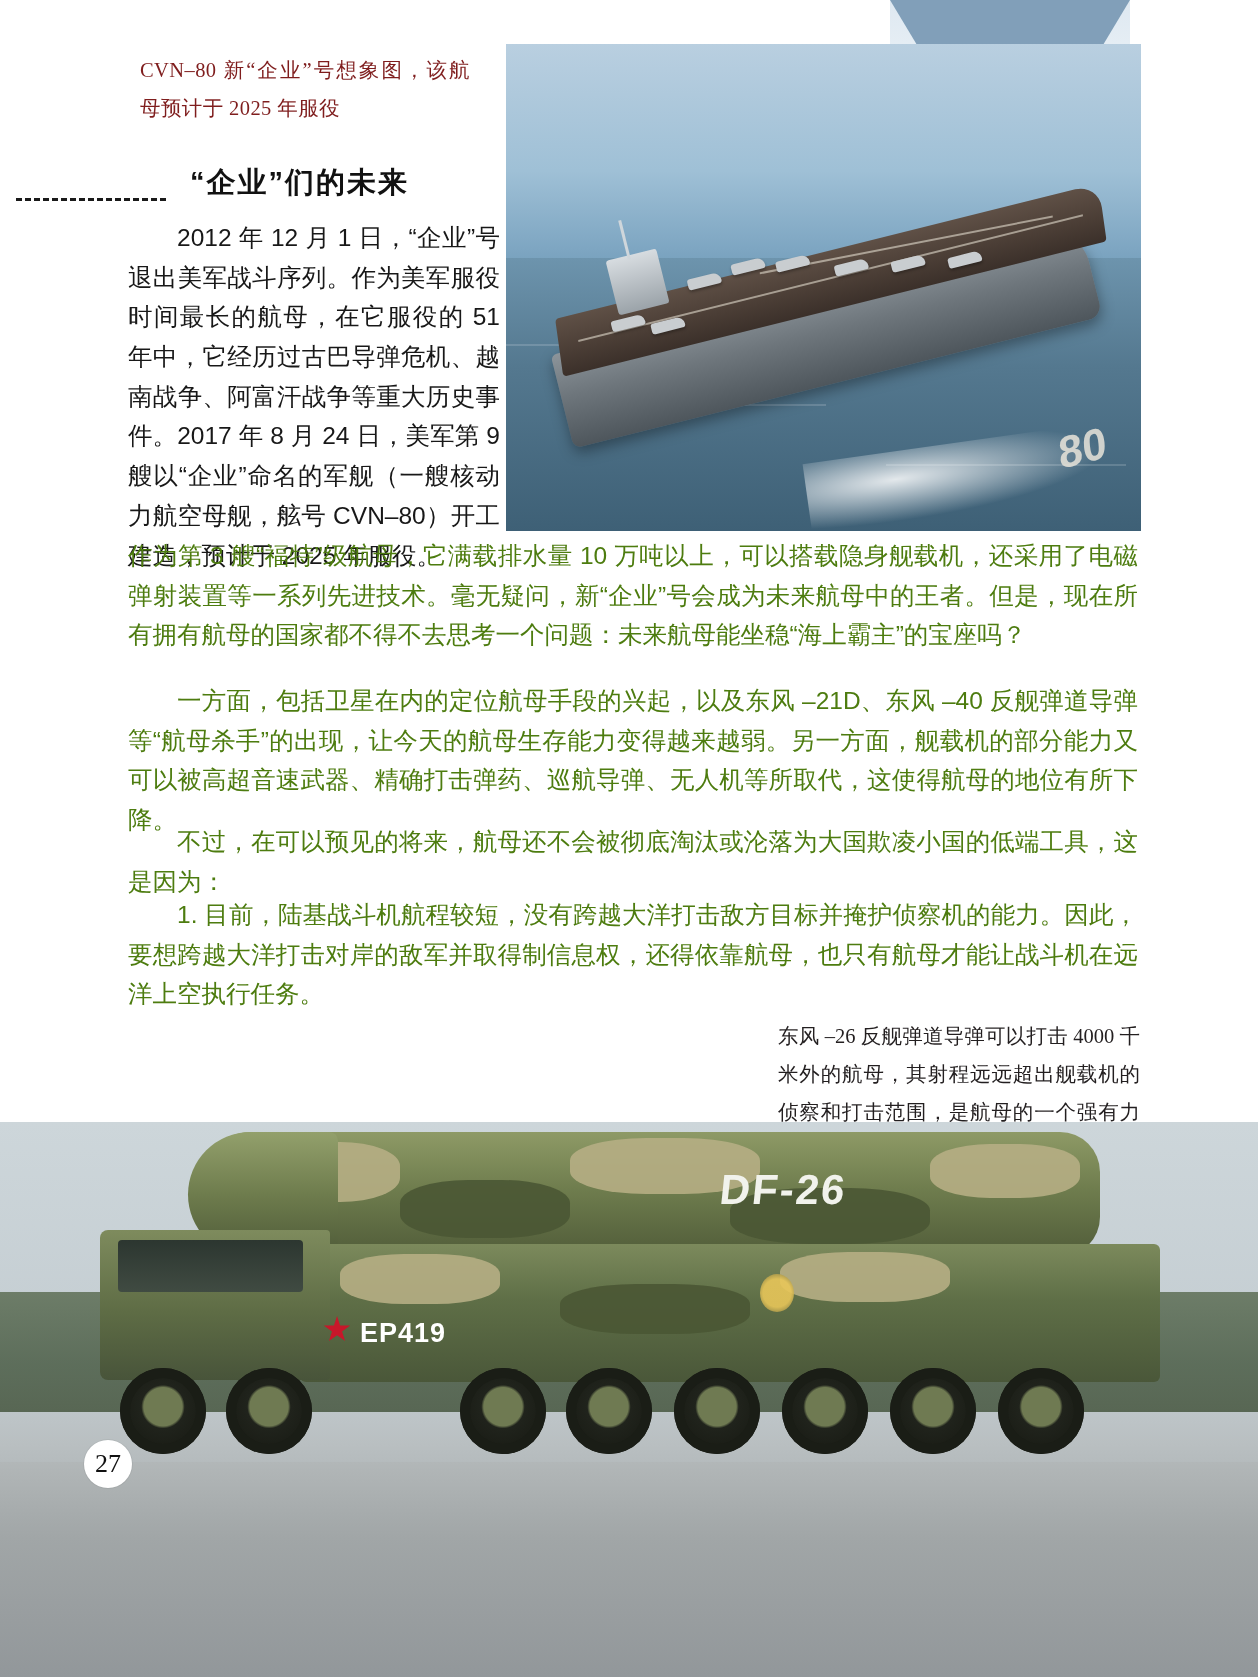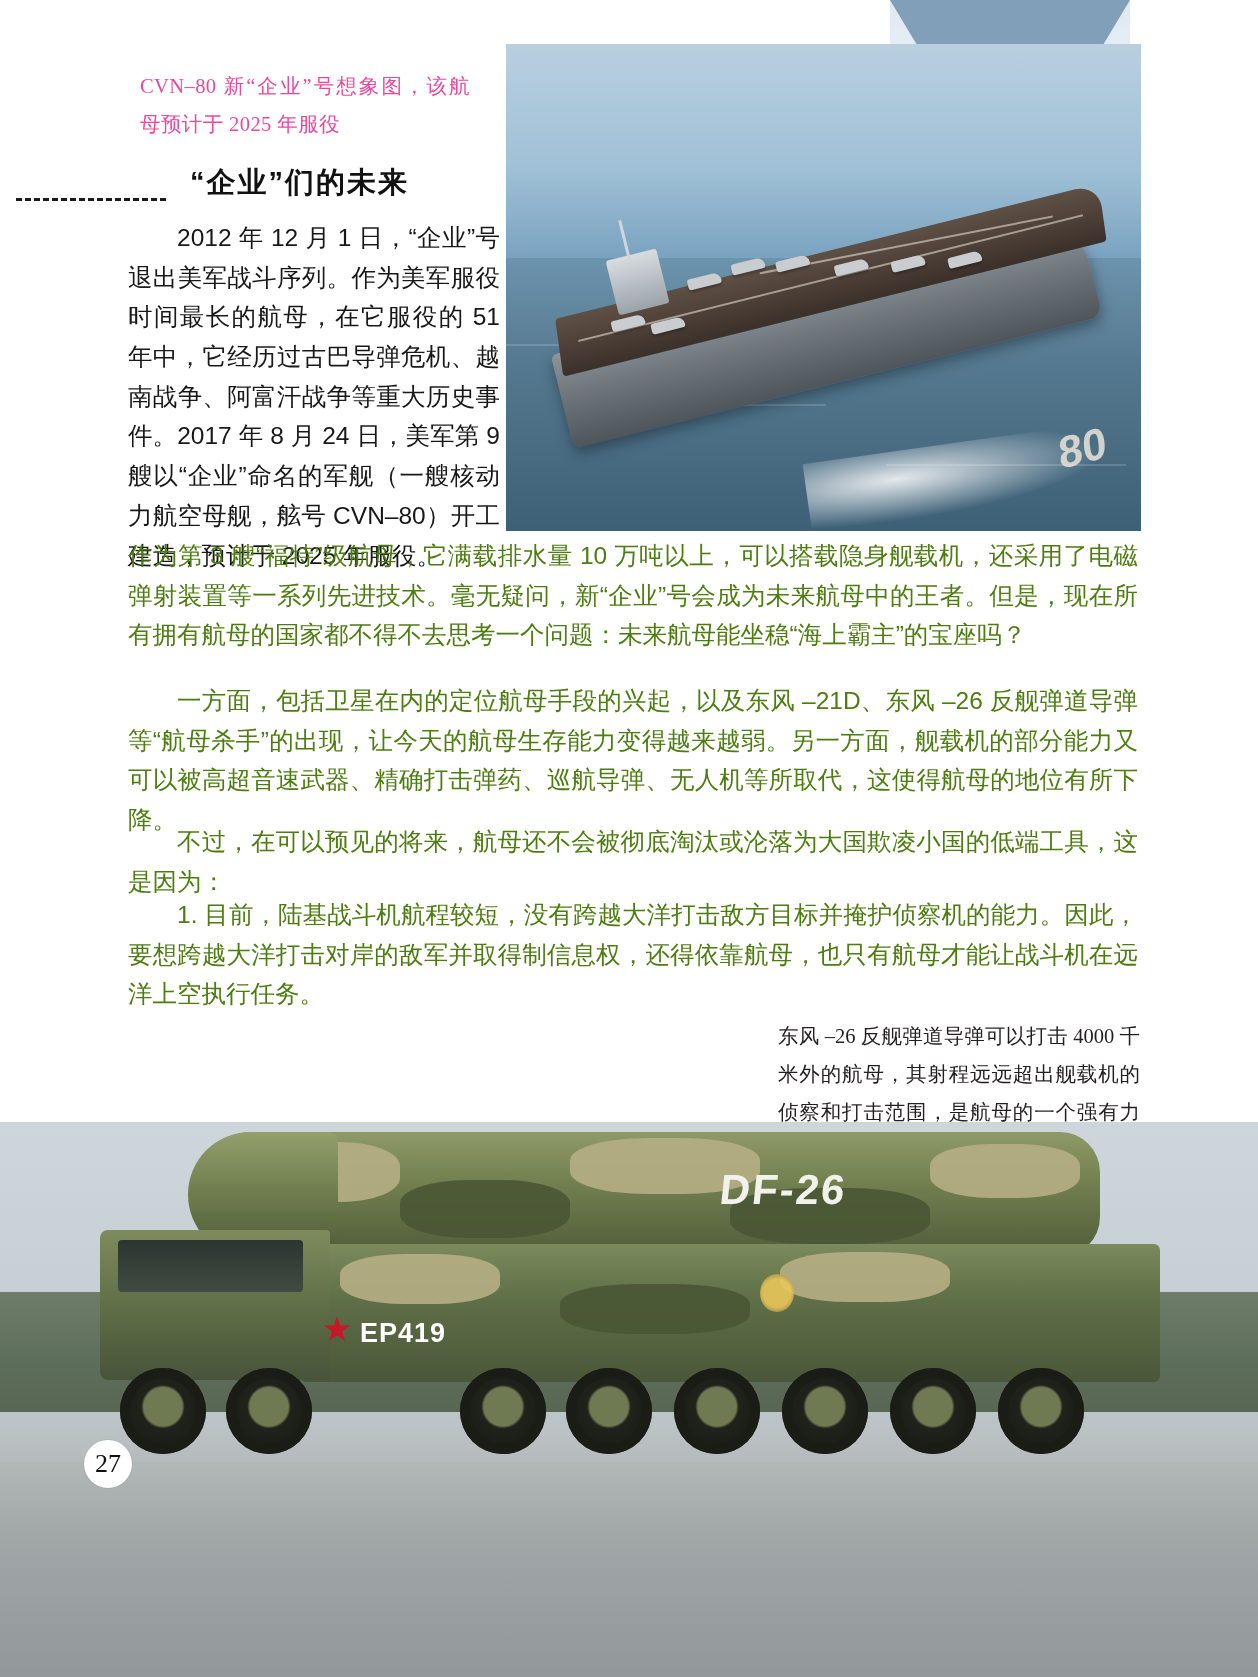--- a/index.html
+++ b/index.html
@@ -39,24 +39,23 @@
 
   
   .caption-top {
     position: absolute;
     left: 140px;
     top: 52px;
     width: 330px;
     font-family: "Liberation Serif", "DejaVu Serif", serif;
     font-size: 20.5px;
     line-height: 1.85;
-    color: #ec4899;
+    color: #7f1d1d;
     letter-spacing: 0.4px;
     text-align: justify;
-    margin-top: 16px;
   }
 
   
   .carrier-photo {
     position: absolute;
     left: 506px;
     top: 44px;
     width: 635px;
     height: 487px;
     overflow: hidden;
@@ -370,21 +369,21 @@
     </div>
 
     <div class="deck-number">80</div>
   </div>
 
   <div class="dash-rule"></div>
   <div class="section-title">“企业”们的未来</div>
 
   <div class="col-narrow indent">2012 年 12 月 1 日，“企业”号退出美军战斗序列。作为美军服役时间最长的航母，在它服役的 51 年中，它经历过古巴导弹危机、越南战争、阿富汗战争等重大历史事件。2017 年 8 月 24 日，美军第 9 艘以“企业”命名的军舰（一艘核动力航空母舰，舷号 CVN–80）开工建造，预计于 2025 年服役。</div>
   <div class="para-wide" id="p2">作为第 3 艘“福特”级航母，它满载排水量 10 万吨以上，可以搭载隐身舰载机，还采用了电磁弹射装置等一系列先进技术。毫无疑问，新“企业”号会成为未来航母中的王者。但是，现在所有拥有航母的国家都不得不去思考一个问题：未来航母能坐稳“海上霸主”的宝座吗？</div>
-  <div class="para-wide indent" id="p3">一方面，包括卫星在内的定位航母手段的兴起，以及东风 –21D、东风 –26 反舰弹道导弹等“航母杀手”的出现，让今天的航母生存能力变得越来越弱。另一方面，舰载机的部分能力又可以被高超音速武器、精确打击弹药、巡航导弹、无人机等所取代，这使得航母的地位有所下降。</div>
+  <div class="para-wide indent" id="p3">一方面，包括卫星在内的定位航母手段的兴起，以及东风 –21D、东风 –40 反舰弹道导弹等“航母杀手”的出现，让今天的航母生存能力变得越来越弱。另一方面，舰载机的部分能力又可以被高超音速武器、精确打击弹药、巡航导弹、无人机等所取代，这使得航母的地位有所下降。</div>
   <div class="para-wide indent" id="p4">不过，在可以预见的将来，航母还不会被彻底淘汰或沦落为大国欺凌小国的低端工具，这是因为：</div>
   <div class="para-wide indent" id="p5">1. 目前，陆基战斗机航程较短，没有跨越大洋打击敌方目标并掩护侦察机的能力。因此，要想跨越大洋打击对岸的敌军并取得制信息权，还得依靠航母，也只有航母才能让战斗机在远洋上空执行任务。</div>
 
   <div class="caption-missile">东风 –26 反舰弹道导弹可以打击 4000 千米外的航母，其射程远远超出舰载机的侦察和打击范围，是航母的一个强有力的挑战者</div>
 
   <div class="missile-photo">
     <div class="treeline"></div>
     <div class="tarmac"></div>
 
     <div class="tel">

